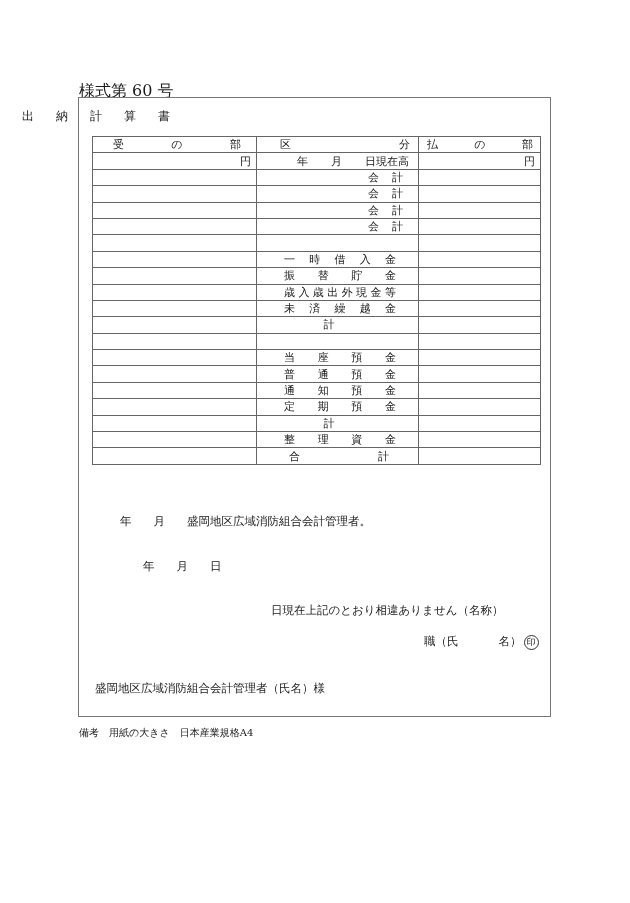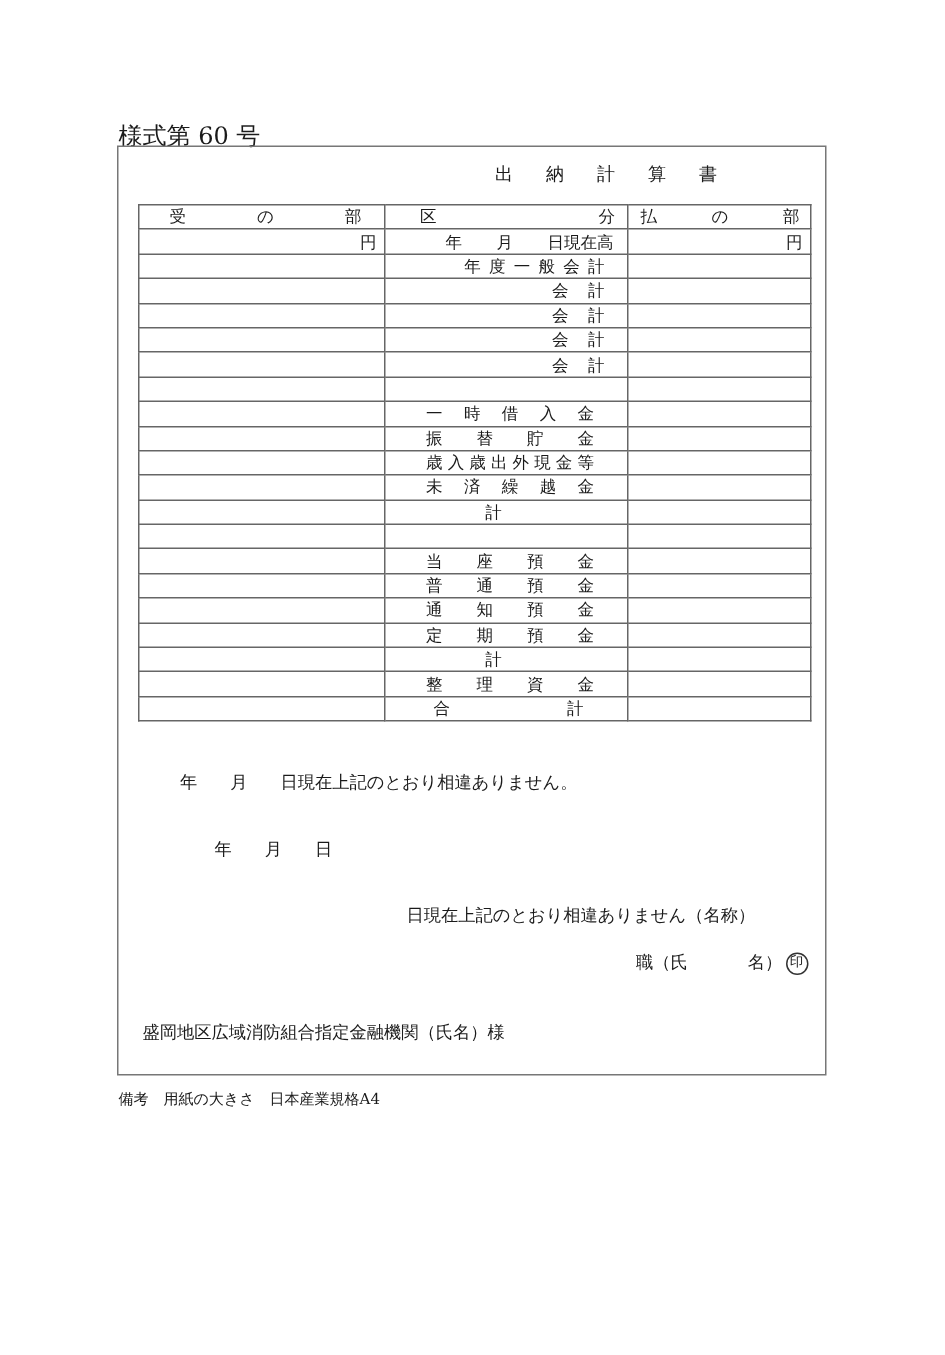--- a/index.html
+++ b/index.html
@@ -8,21 +8,21 @@
     font-family: "DejaVu Serif", "Liberation Serif", serif; color: #1a1a1a;
     font-size: 11px; overflow: hidden;
   }
   .abs { position: absolute; white-space: nowrap; }
   .form-number { left: 79px; top: 81px; font-size: 16px; }
   .outer-box {
     position: absolute; left: 78px; top: 97px; width: 473px; height: 620px;
     border: 1px solid #777; box-sizing: border-box;
   }
   .doc-title {
-    position: absolute; left: 0; top: 108px; width: 500px; text-align: right;
+    position: absolute; left: 0; top: 108px; width: 500px; text-align: left;
     font-size: 12px; letter-spacing: 0;
   }
   .doc-title span { display: inline-block; margin: 0 11px; }
   .doc-title .inner { position: relative; left: 0px; }
   table.ledger {
     position: absolute; left: 92px; top: 136px; width: 448px;
     border-collapse: collapse; table-layout: fixed;
   }
   table.ledger td {
     border: 1px solid #666; height: 16.4px; padding: 0 5px; font-size: 11px;
@@ -95,25 +95,20 @@
           <div style="display: flex; justify-content: flex-end; gap: 0px; padding-right: 4px;">
             <span style="margin-right: 23px;">年</span>
             <span style="margin-right: 23px;">月</span>
             <span>日現在高</span>
           </div>
         </td>
         <td class="right">円</td>
       </tr>
       <tr>
         <td class="right"></td>
-        <td class="right" style="padding-right: 14px; letter-spacing: 1px;">年 度 一 般 会 計</td>
-        <td class="right"></td>
-      </tr>
-      <tr>
-        <td class="right"></td>
         <td class="right" style="padding-right: 14px; letter-spacing: 1px;">会　計</td>
         <td class="right"></td>
       </tr>
       <tr>
         <td class="right"></td>
         <td class="right" style="padding-right: 14px; letter-spacing: 1px;">会　計</td>
         <td class="right"></td>
       </tr>
       <tr>
         <td class="right"></td>
@@ -266,28 +261,28 @@
             <span>合</span>
             <span>計</span>
           </div>
         </td>
         <td class="right"></td>
       </tr>
     </tbody>
 </table>
 
 <div class="abs dateline" style="left:120px; top:514px;">
-  <span>年</span><span style="display:inline-block;width:22px;"></span><span>月</span><span style="display:inline-block;width:22px;"></span><span>日現在上記のとおり相違ありません。</span>
+  <span>年</span><span style="display:inline-block;width:22px;"></span><span>月</span><span style="display:inline-block;width:22px;"></span><span>盛岡地区広域消防組合会計管理者。</span>
 </div>
 
 <div class="abs dateline" style="left:143px; top:559px;text-align:right;">
   <span>年</span><span style="display:inline-block;width:22px;"></span><span>月</span><span style="display:inline-block;width:22px;"></span><span>日</span>
 </div>
 
 <div class="abs dateline" style="left:271px; top:603px;">日現在上記のとおり相違ありません（名称）</div>
 
 <div class="abs dateline" style="left:424px; top:634px;">
   <span>職（氏</span><span style="display:inline-block;width:40px;"></span><span>名）</span><span class="seal">印</span>
 </div>
 
-<div class="abs dateline" style="left:95px; top:681px;">盛岡地区広域消防組合指定金融機関（氏名）様</div>
+<div class="abs dateline" style="left:95px; top:681px;">盛岡地区広域消防組合会計管理者（氏名）様</div>
 
 <div class="abs note">備考　用紙の大きさ　日本産業規格A4</div>
 
 </body></html>

